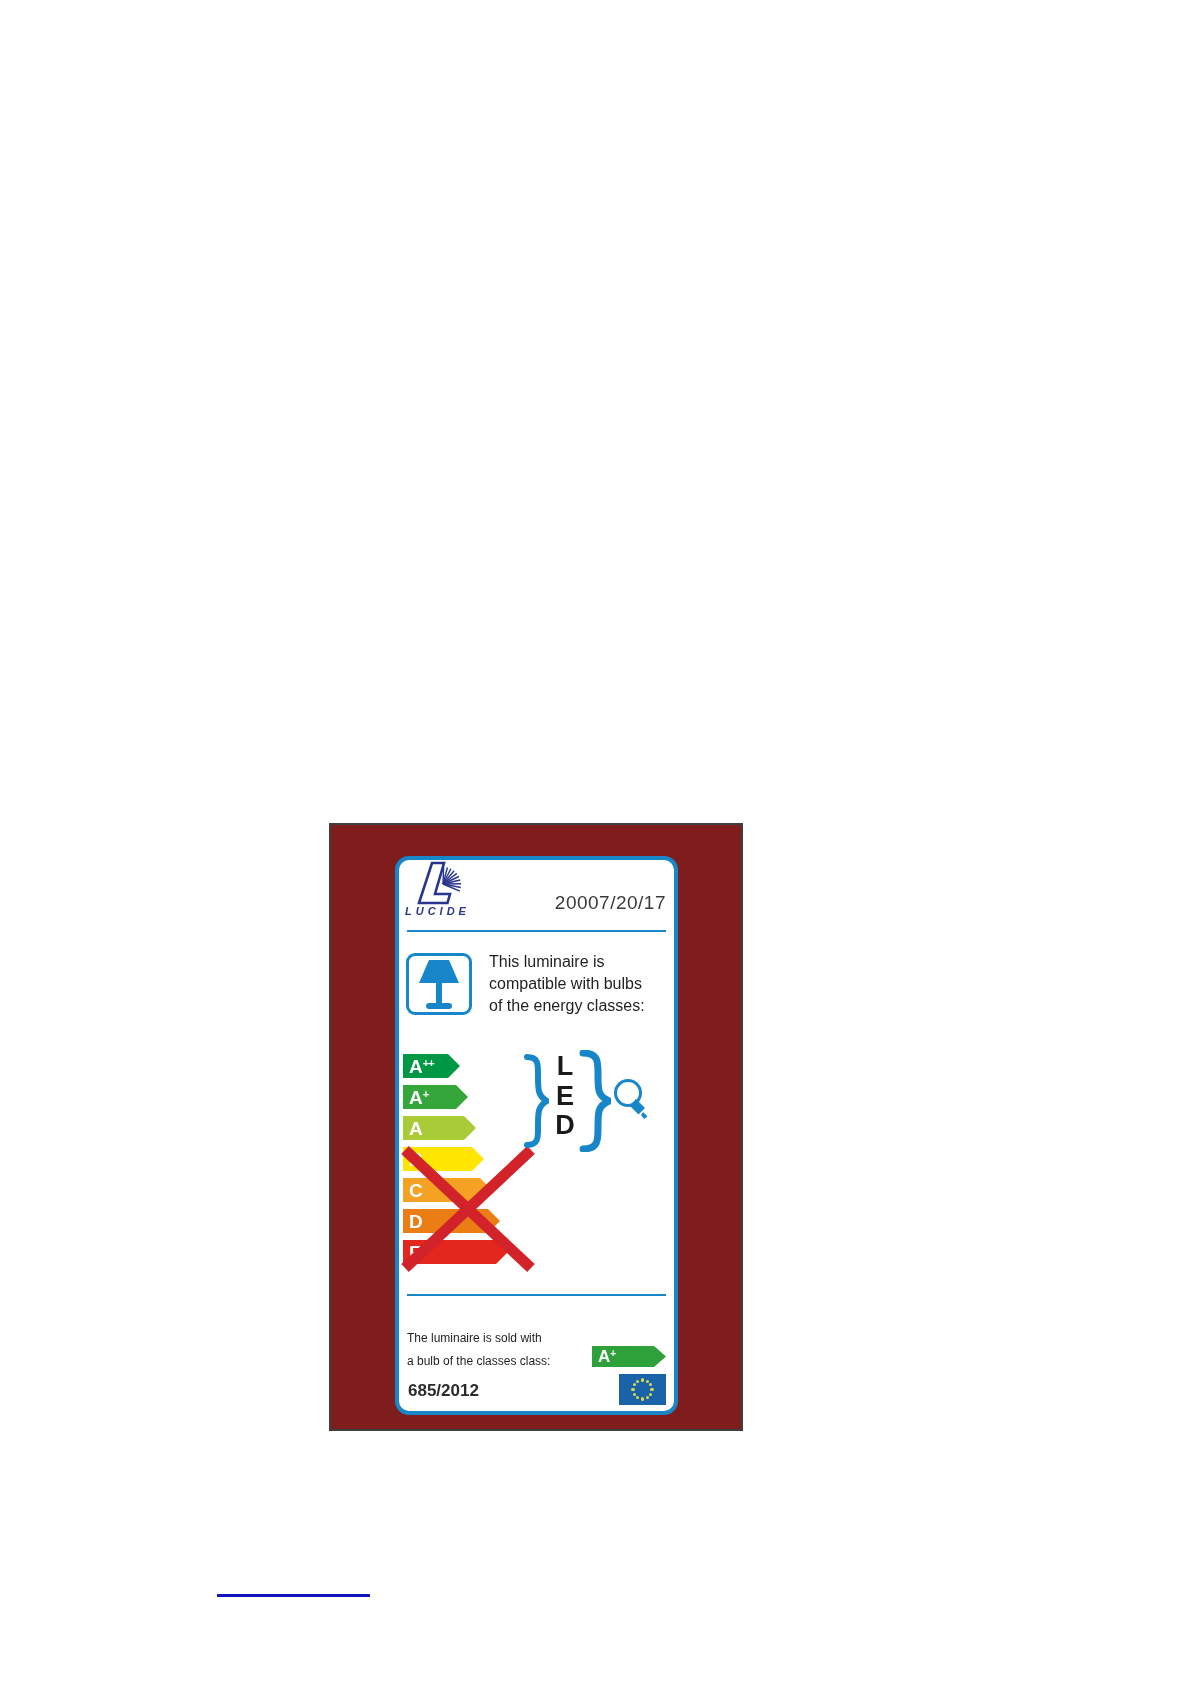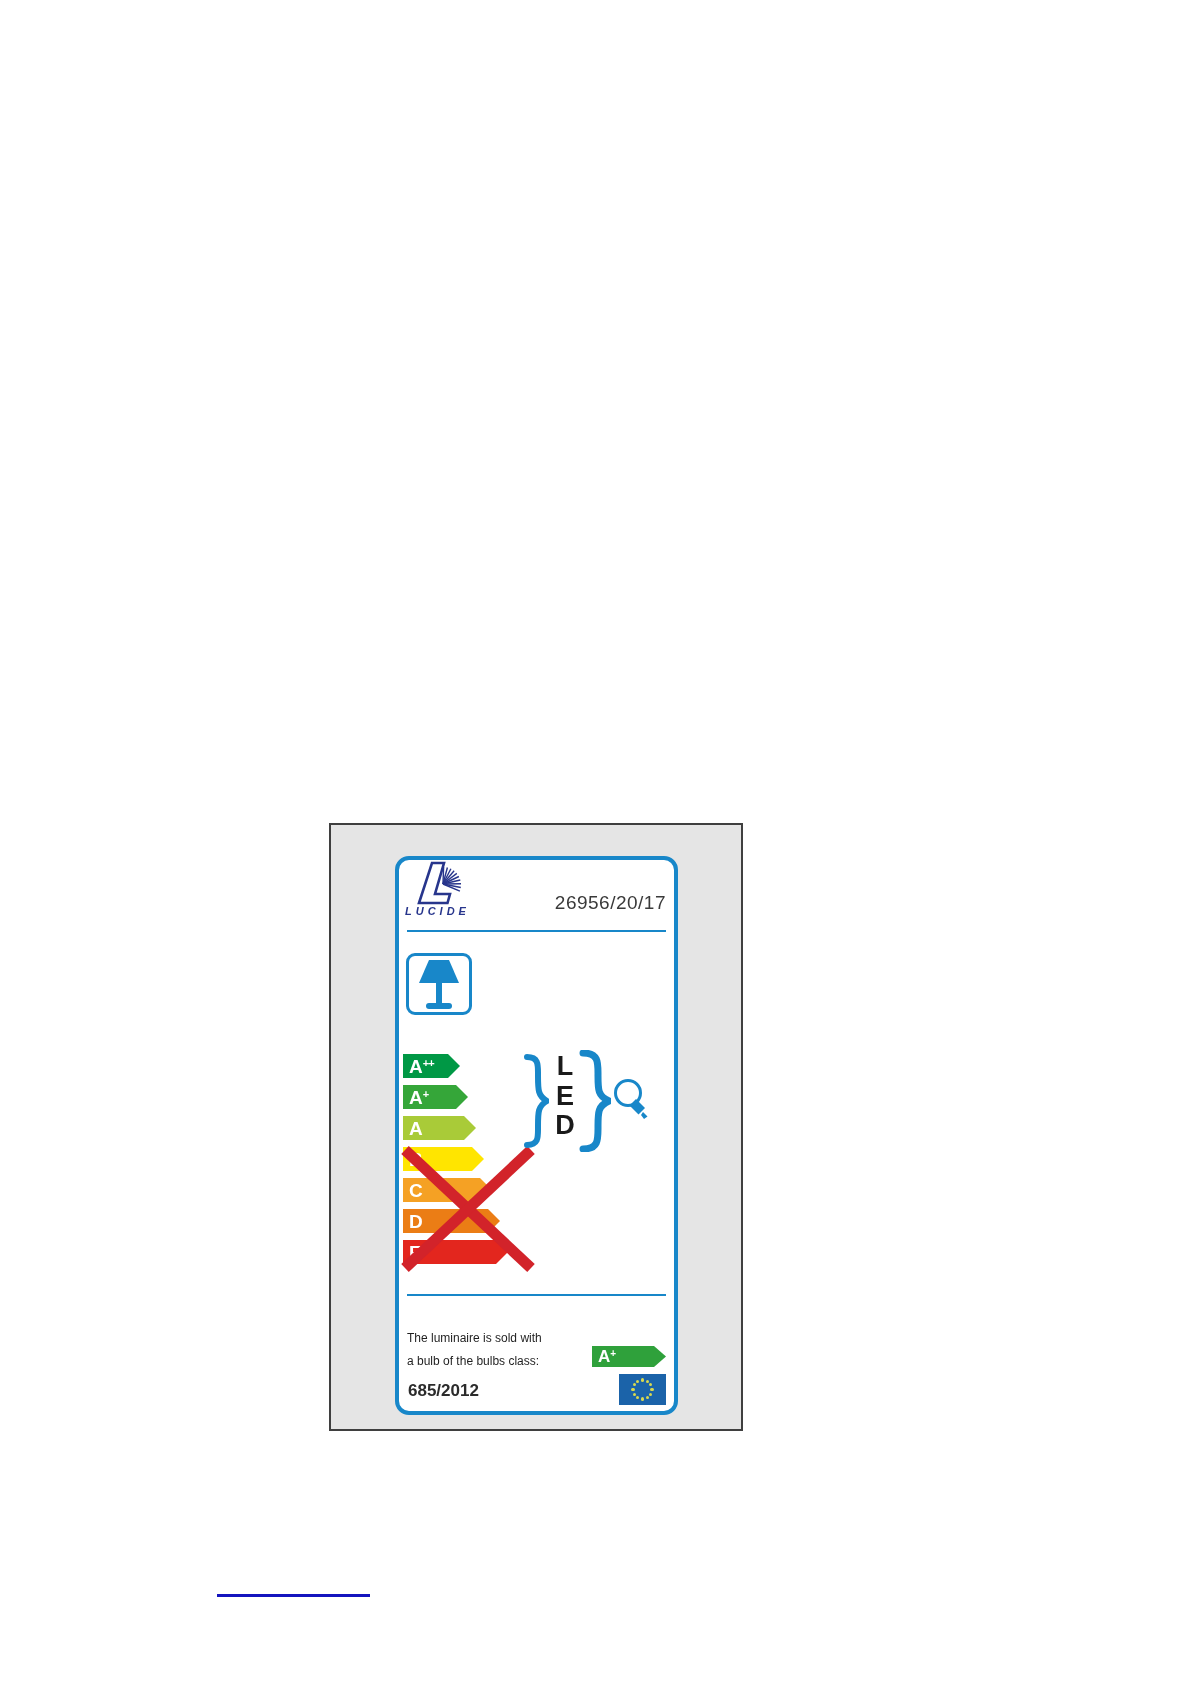--- a/index.html
+++ b/index.html
@@ -1,20 +1,20 @@
 <!DOCTYPE html>
 <html><head>
 <meta charset="utf-8">
 <style>
   * { margin:0; padding:0; box-sizing:border-box; }
   html,body { width:1190px; height:1684px; background:#ffffff;
     font-family:"Liberation Sans", sans-serif; position:relative; overflow:hidden; }
 
   .outer-box { position:absolute; left:329px; top:823px; width:414px; height:608px;
-    border:2px solid #3f3f3f; background:#e5e5e5; }
+    border:2px solid #3f3f3f; background:#7f1d1d; }
 
   .energy-label { position:absolute; left:64px; top:31px; width:283px; height:559px;
     border:4px solid #1887C9; border-radius:14px; background:#fff; }
 
   
   .logo-block { position:absolute; left:6px; top:1px; width:90px; }
   .logo-mark { display:block; }
   .logo-wordmark { font-style:italic; font-size:11px; letter-spacing:4px;
     color:#27358C; font-weight:bold; margin-top:-2px; }
   .product-code { position:absolute; right:8px; top:32px; font-size:19px;
@@ -87,34 +87,39 @@
           <line x1="38" y1="23" x2="55.3" y2="19.0"></line>
           <line x1="38" y1="23" x2="56.0" y2="22.7"></line>
           <line x1="38" y1="23" x2="55.8" y2="26.5"></line>
           <line x1="38" y1="23" x2="54.9" y2="30.2"></line>
         </g>
         <path d="M27,2 L39,2 L30,33 L45,33 L42.5,42 L14,42 Z" fill="#ffffff" stroke="#27358C" stroke-width="2.6"></path>
       </svg>
       <div class="logo-wordmark">LUCIDE</div>
     </div>
 
-    <div class="product-code">26956/20/17</div>
+    <div class="product-code">20007/20/17</div>
 
     <div class="divider divider-1"></div>
 
     <div class="lamp-box">
       <svg width="60" height="56" viewBox="0 0 60 56">
         <g fill="#1887C9">
           <polygon points="20,4 40,4 50,27 10,27"></polygon>
           <rect x="27" y="27" width="6" height="21"></rect>
           <rect x="17" y="47" width="26" height="6" rx="3"></rect>
         </g>
       </svg>
     </div>
 
+    <div class="compat-text">
+      <div>This luminaire is</div>
+      <div>compatible with bulbs</div>
+      <div>of the energy classes:</div>
+    </div>
 
     <div class="energy-rows" id="energy-rows">
         <div class="energy-row" style="width: 57px; background: rgb(0, 152, 69);">
           <span class="cls">A<sup>++</sup></span>
         </div>
         <div class="energy-row" style="width: 65px; background: rgb(53, 166, 57);">
           <span class="cls">A<sup>+</sup></span>
         </div>
         <div class="energy-row" style="width: 73px; background: rgb(169, 203, 56);">
           <span class="cls">A</span>
@@ -154,21 +159,21 @@
       <g fill="#1887C9">
         <polygon points="25,21 34,30 27.5,36.5 18.5,27.5"></polygon>
         <polygon points="32,34 36.5,38.5 33,41 30,37"></polygon>
       </g>
     </svg>
 
     <div class="divider divider-2"></div>
 
     <div class="sold-text">
       <div>The luminaire is sold with</div>
-      <div>a bulb of the bulbs class:</div>
+      <div>a bulb of the classes class:</div>
     </div>
 
     <div class="bulb-class-arrow" id="bulb-class-arrow" style="background: rgb(47, 161, 59);">
       <span class="cls"><span>A</span><sup>+</sup></span>
     </div>
 
     <div class="regulation">685/2012</div>
 
     <div class="eu-flag" id="eu-flag">
         <div class="star" style="left: 21.8px; top: 4.3px;"></div>

